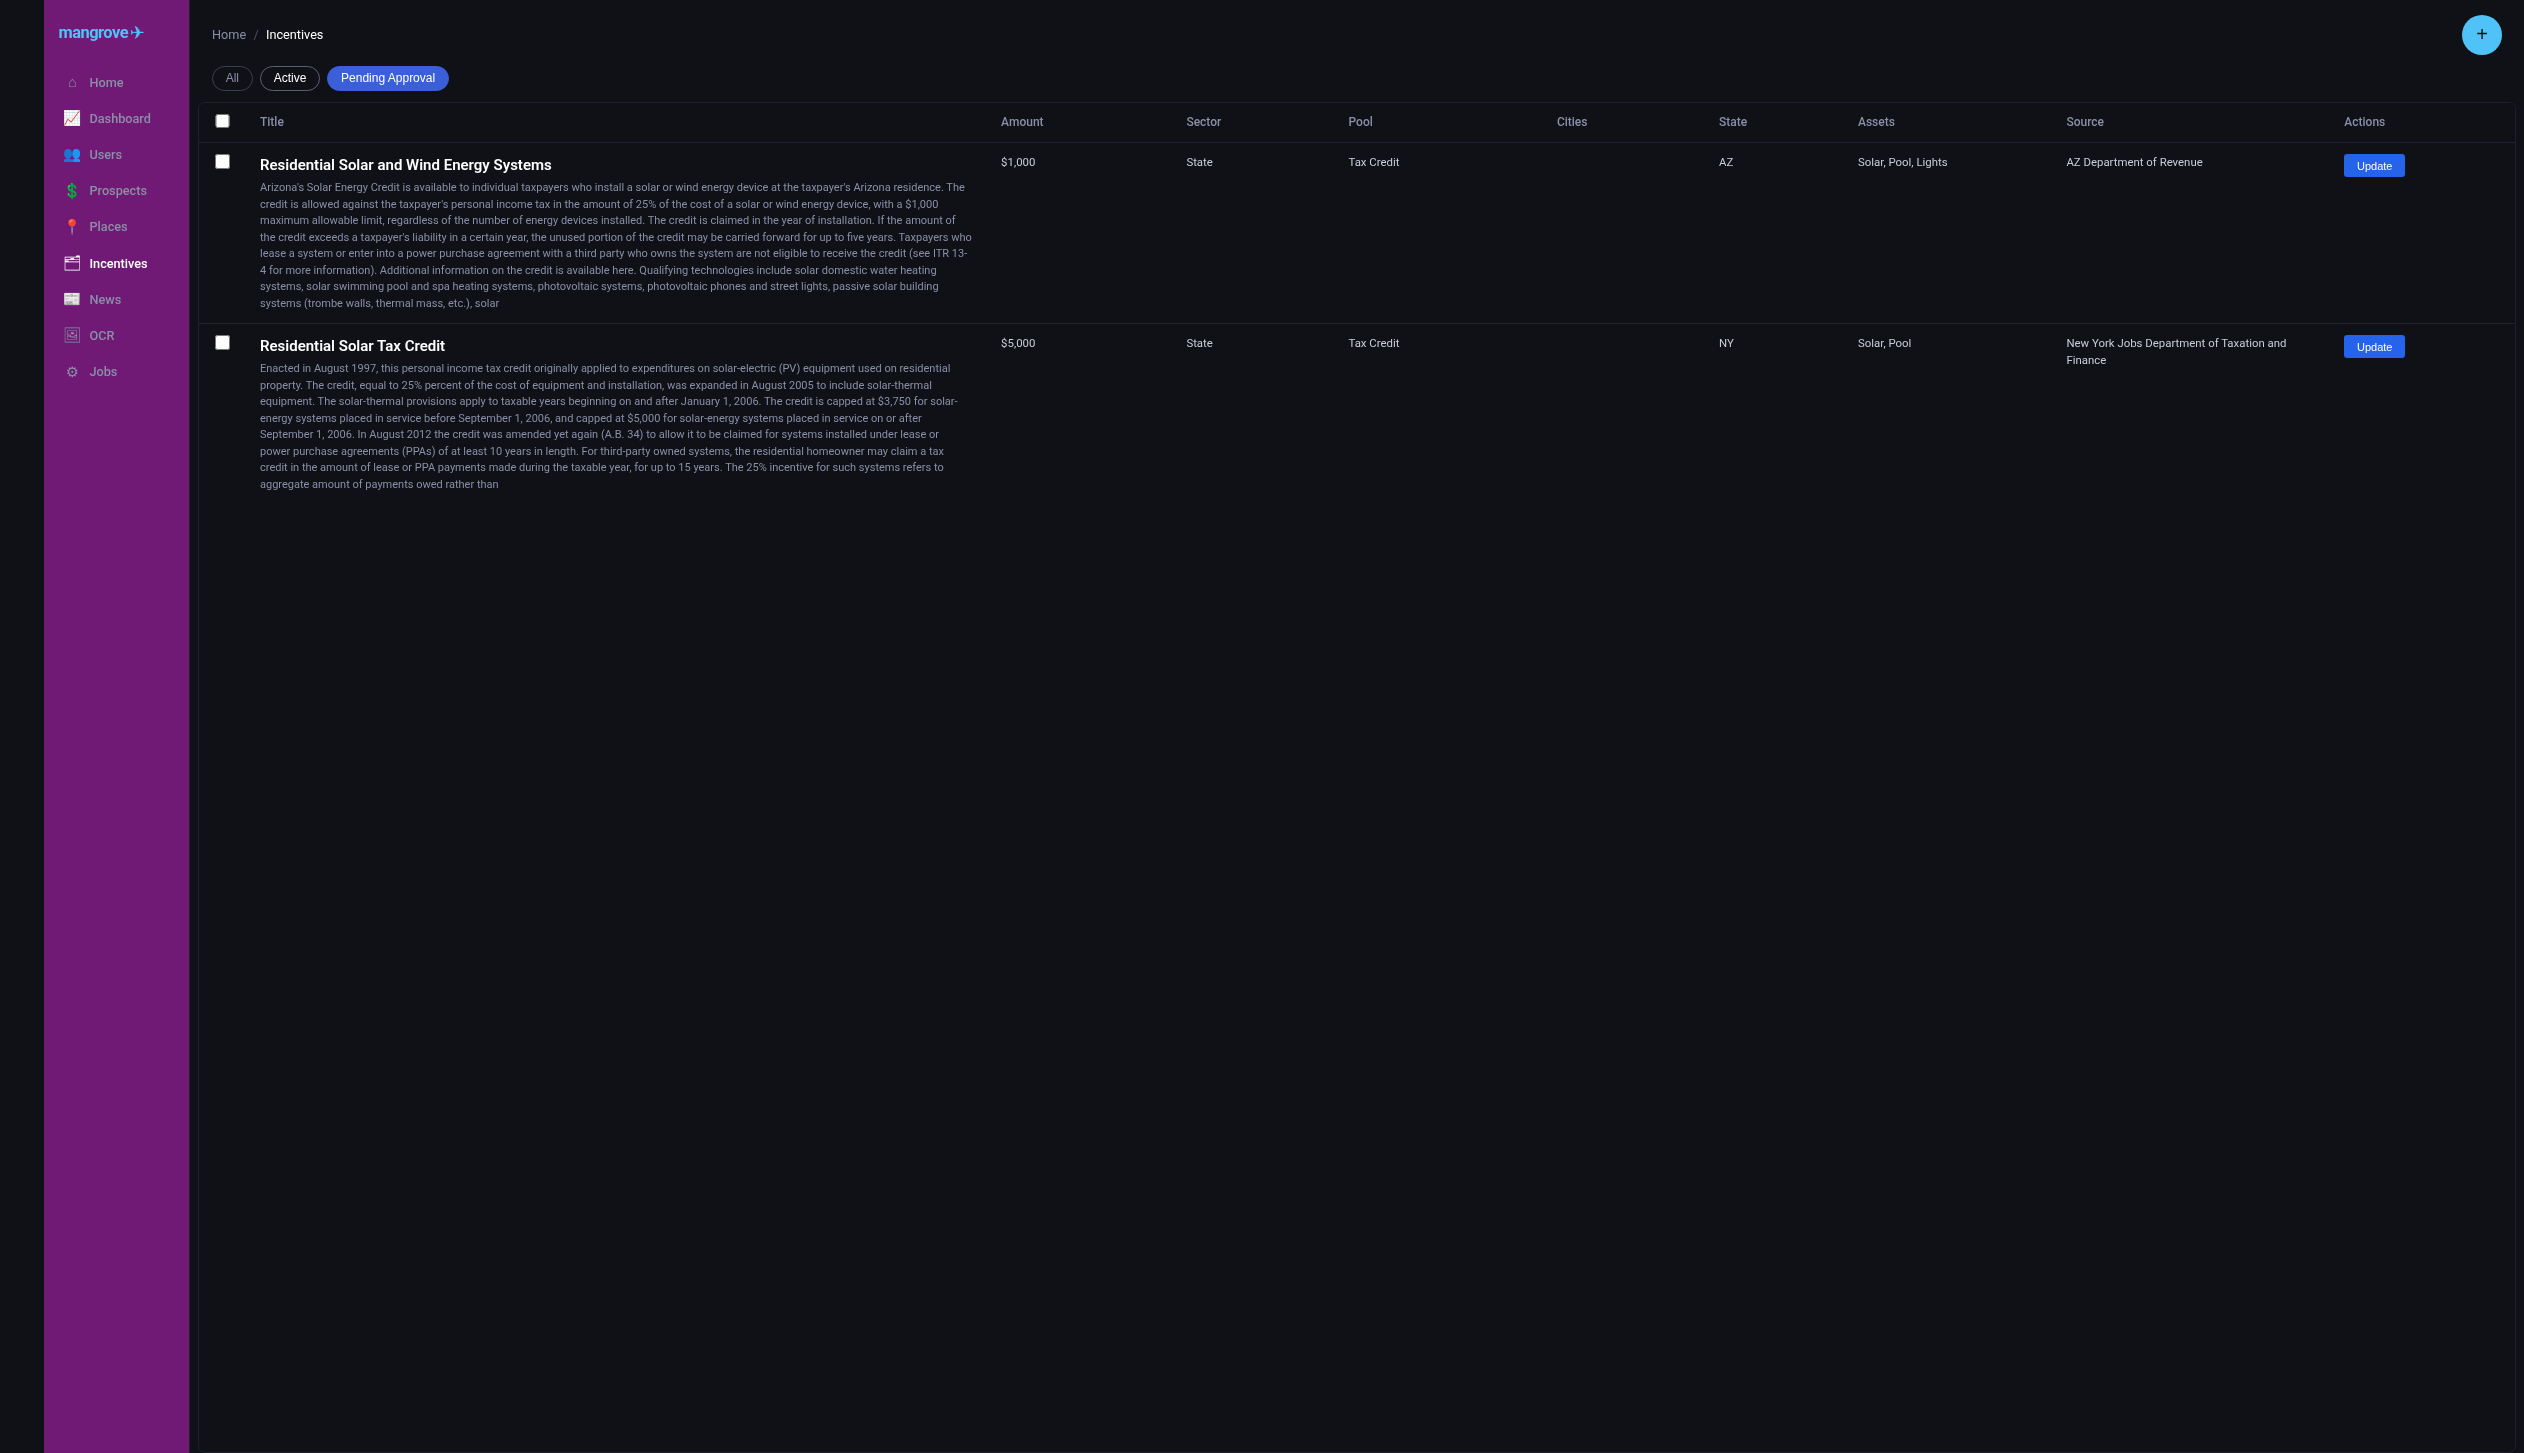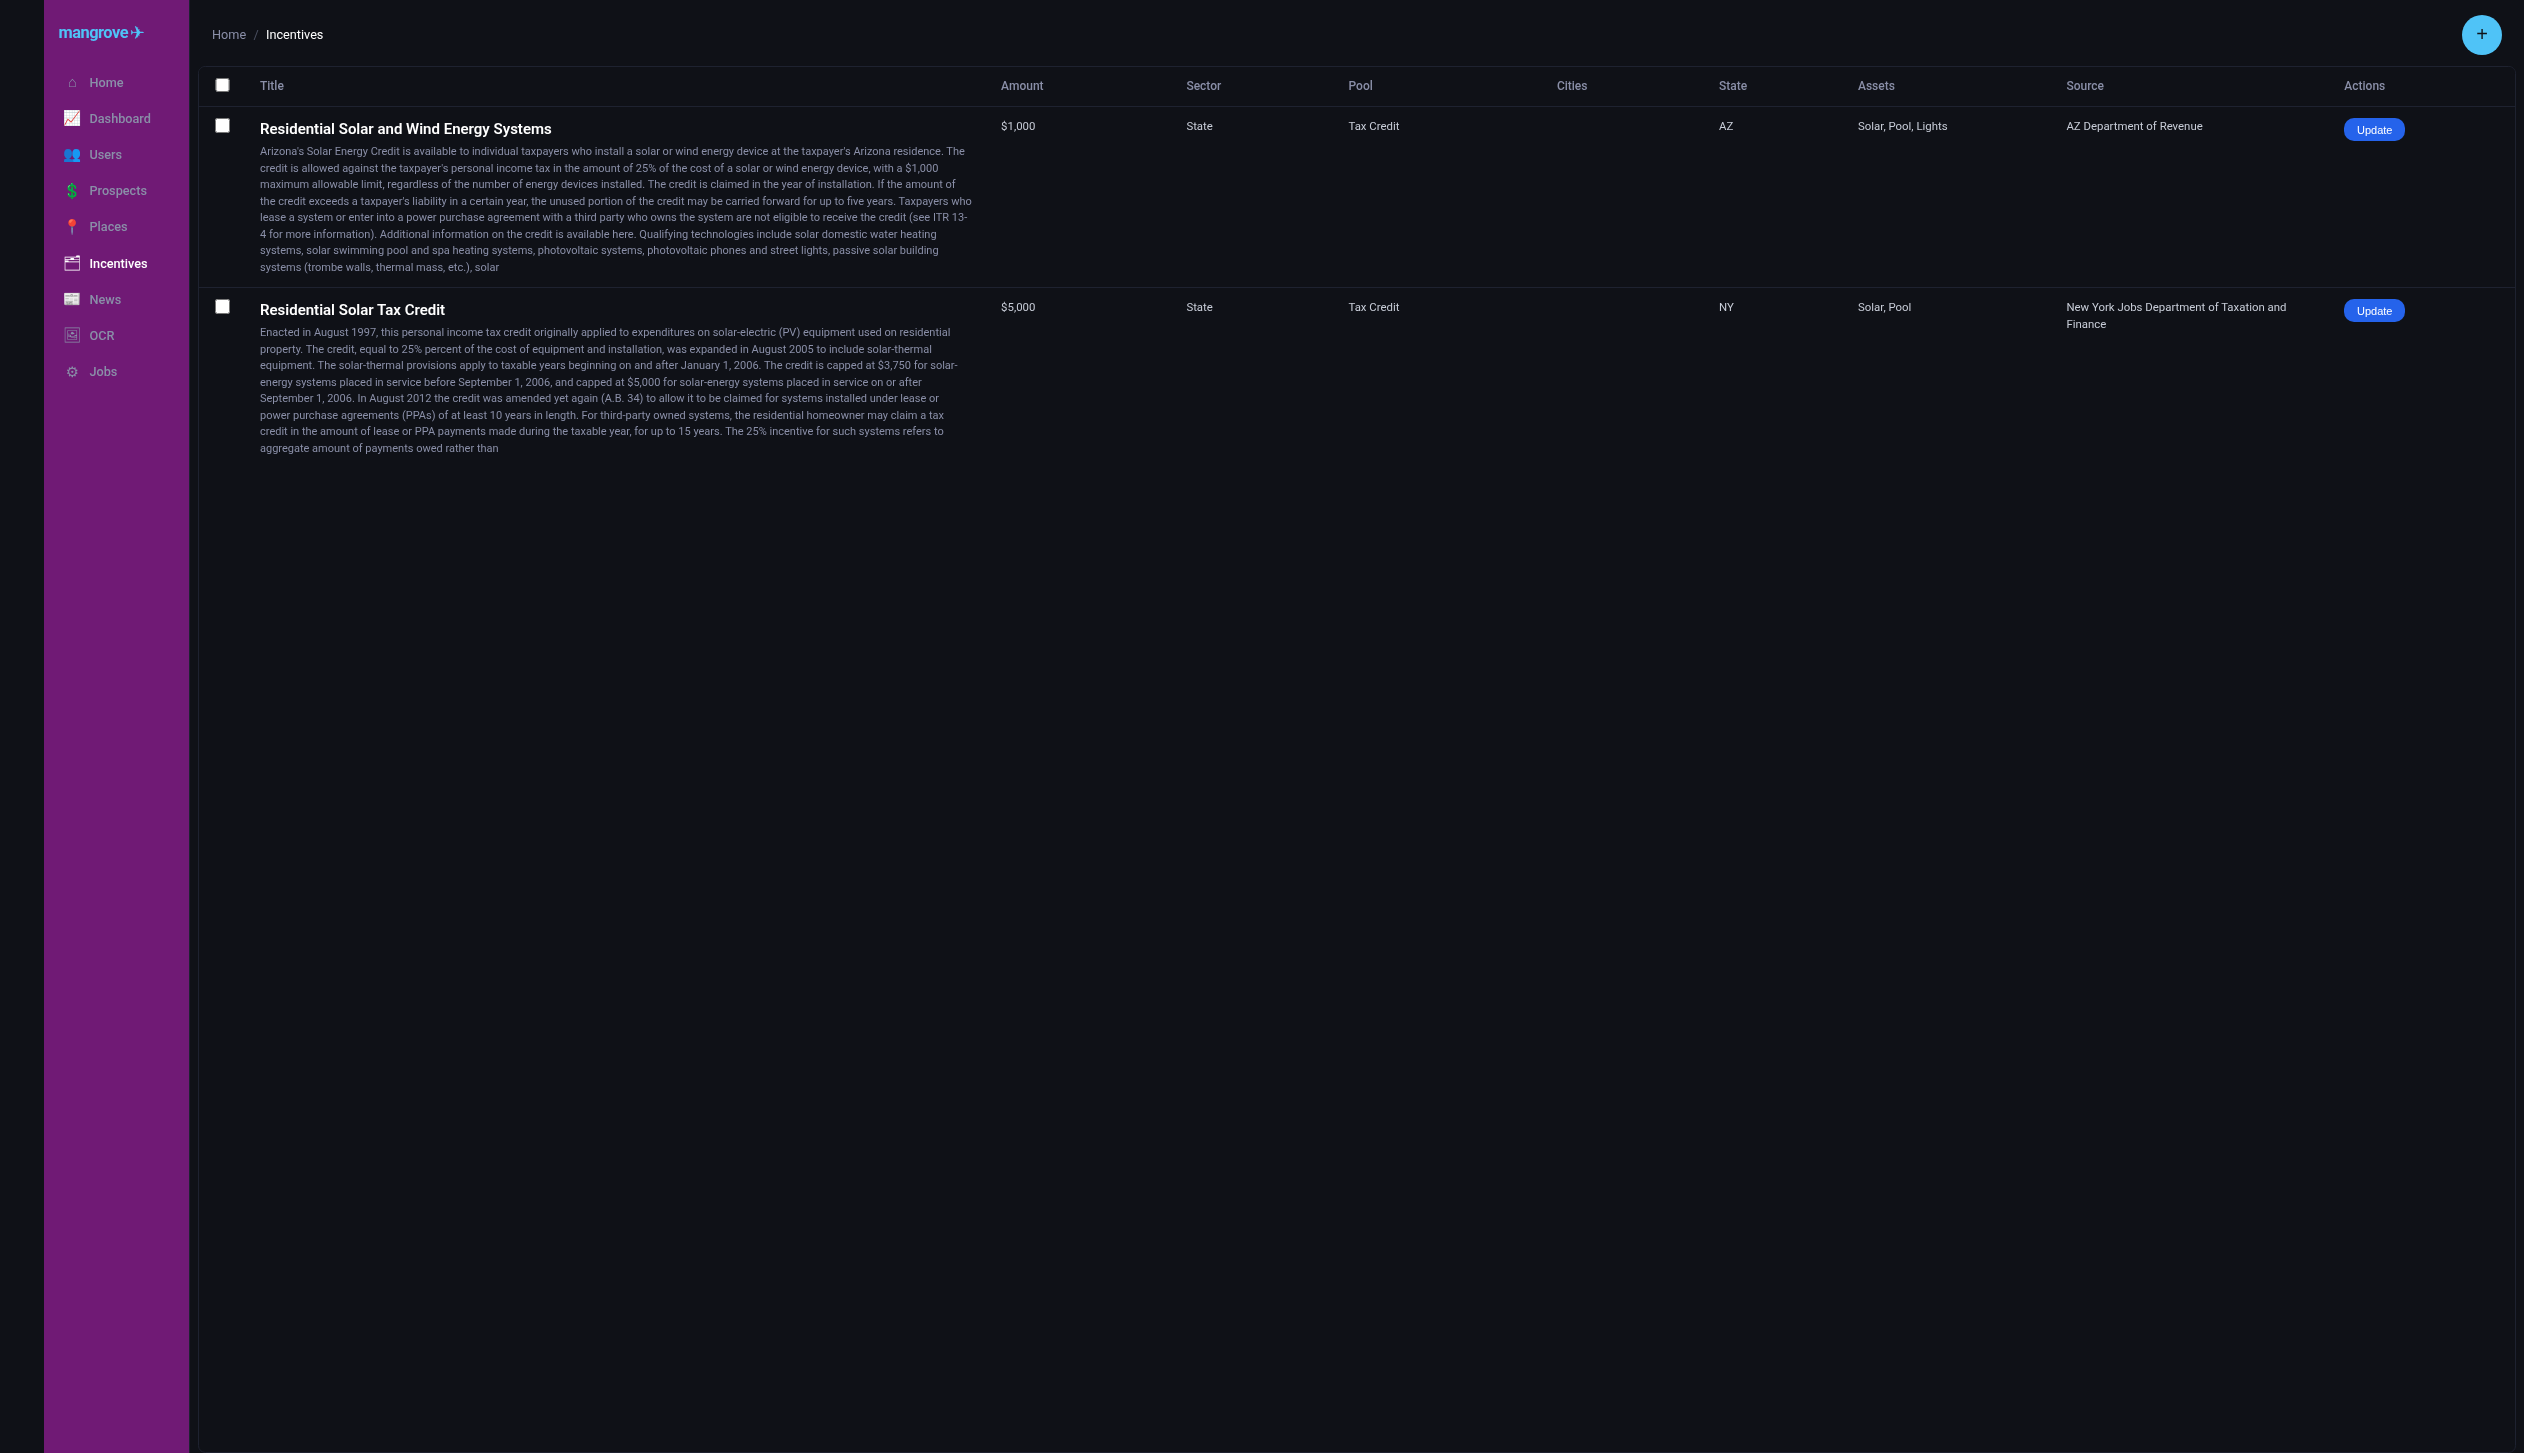--- a/index.html
+++ b/index.html
@@ -183,21 +183,21 @@
     .desc-text {
       color: #8a8fa8;
       font-size: 11px;
       line-height: 1.5;
     }
 
     .update-btn {
       background: #2563eb;
       color: #ffffff;
       border: none;
-      border-radius: 10px;
+      border-radius: 3px;
       padding: 5.5px 12.7px;
       font-size: 11px;
       cursor: pointer;
       font-weight: 500;
       white-space: nowrap;
     }
 
     input[type="checkbox"] {
       width: 14.6px;
       height: 14.6px;
@@ -263,20 +263,25 @@
 
   <div class="header">
     <div class="breadcrumb">
       <span>Home</span>
       <span class="breadcrumb-sep">/</span>
       <span class="breadcrumb-current">Incentives</span>
     </div>
     <button class="fab-button">+</button>
   </div>
 
+  <div class="filters">
+    <button class="filter-btn">All</button>
+    <button class="filter-btn active-filter">Active</button>
+    <button class="filter-btn pending">Pending Approval</button>
+  </div>
 
   <div class="table-container">
     <table>
       <thead>
         <tr>
           <th class="col-checkbox">
             <input type="checkbox" style="">
           </th>
           <th class="col-title">Title</th>
           <th class="col-amount">Amount</th>

